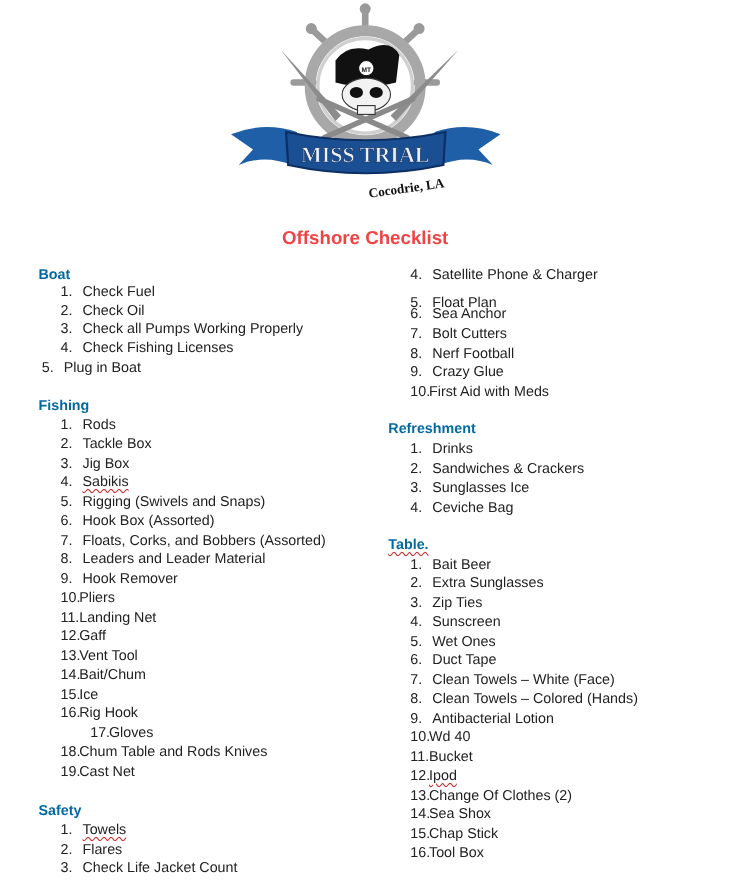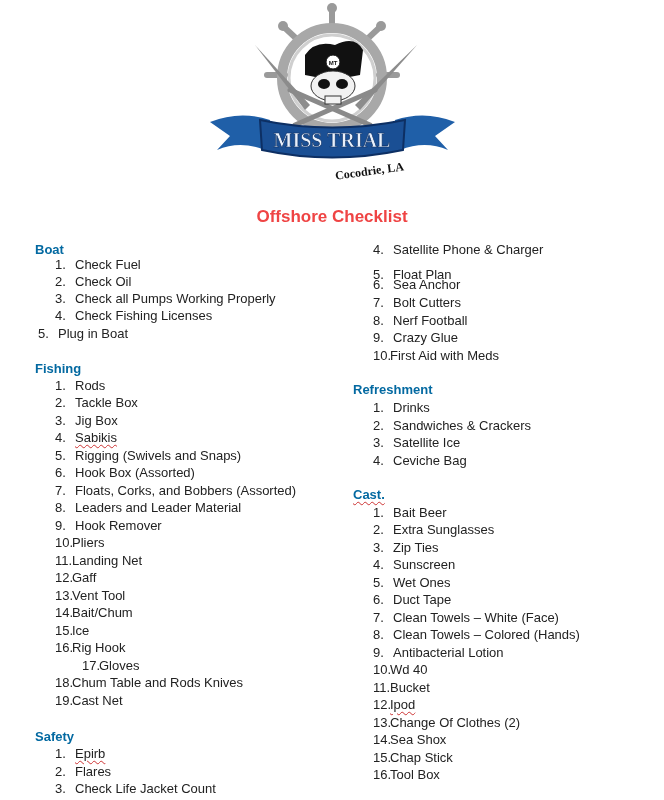--- a/index.html
+++ b/index.html
@@ -82,39 +82,39 @@
 <div class="item" style="left:55px; top:569px;"><span class="num wide">12.</span><span>Gaff</span></div>
 <div class="item" style="left:55px; top:587px;"><span class="num wide">13.</span><span>Vent Tool</span></div>
 <div class="item" style="left:55px; top:604px;"><span class="num wide">14.</span><span>Bait/Chum</span></div>
 <div class="item" style="left:55px; top:622px;"><span class="num wide">15.</span><span>Ice</span></div>
 <div class="item" style="left:55px; top:639px;"><span class="num wide">16.</span><span>Rig Hook</span></div>
 <div class="item" style="left:55px; top:657px;margin-left:27px;"><span class="num wide">17.</span><span>Gloves</span></div>
 <div class="item" style="left:55px; top:674px;"><span class="num wide">18.</span><span>Chum Table and Rods Knives</span></div>
 <div class="item" style="left:55px; top:692px;"><span class="num wide">19.</span><span>Cast Net</span></div>
 
 <div class="section-head" style="left:35px; top:729px;">Safety</div>
-<div class="item" style="left:55px; top:745px;"><span class="num">1.</span><span class="spell">Epirb</span></div>
+<div class="item" style="left:55px; top:745px;"><span class="num">1.</span><span class="spell">Towels</span></div>
 <div class="item" style="left:55px; top:763px;"><span class="num">2.</span><span>Flares</span></div>
 <div class="item" style="left:55px; top:780px;"><span class="num">3.</span><span>Check Life Jacket Count</span></div>
 
 <div class="item" style="left:373px; top:241px;"><span class="num">4.</span><span>Satellite Phone &amp; Charger</span></div>
 <div class="item" style="left:373px; top:266px;"><span class="num">5.</span><span>Float Plan</span></div>
 <div class="item" style="left:373px; top:276px;"><span class="num">6.</span><span>Sea Anchor</span></div>
 <div class="item" style="left:373px; top:294px;"><span class="num">7.</span><span>Bolt Cutters</span></div>
 <div class="item" style="left:373px; top:312px;"><span class="num">8.</span><span>Nerf Football</span></div>
 <div class="item" style="left:373px; top:329px;"><span class="num">9.</span><span>Crazy Glue</span></div>
 <div class="item" style="left:373px; top:347px;"><span class="num wide">10.</span><span>First Aid with Meds</span></div>
 
 <div class="section-head" style="left:353px; top:382px;">Refreshment</div>
 <div class="item" style="left:373px; top:399px;"><span class="num">1.</span><span>Drinks</span></div>
 <div class="item" style="left:373px; top:417px;"><span class="num">2.</span><span>Sandwiches &amp; Crackers</span></div>
-<div class="item" style="left:373px; top:434px;"><span class="num">3.</span><span>Satellite Ice</span></div>
+<div class="item" style="left:373px; top:434px;"><span class="num">3.</span><span>Sunglasses Ice</span></div>
 <div class="item" style="left:373px; top:452px;"><span class="num">4.</span><span>Ceviche Bag</span></div>
 
-<div class="section-head misc-head" style="left:353px; top:487px;">Cast.</div>
+<div class="section-head misc-head" style="left:353px; top:487px;">Table.</div>
 <div class="item" style="left:373px; top:504px;"><span class="num">1.</span><span>Bait Beer</span></div>
 <div class="item" style="left:373px; top:521px;"><span class="num">2.</span><span>Extra Sunglasses</span></div>
 <div class="item" style="left:373px; top:539px;"><span class="num">3.</span><span>Zip Ties</span></div>
 <div class="item" style="left:373px; top:556px;"><span class="num">4.</span><span>Sunscreen</span></div>
 <div class="item" style="left:373px; top:574px;"><span class="num">5.</span><span>Wet Ones</span></div>
 <div class="item" style="left:373px; top:591px;"><span class="num">6.</span><span>Duct Tape</span></div>
 <div class="item" style="left:373px; top:609px;"><span class="num">7.</span><span>Clean Towels – White  (Face)</span></div>
 <div class="item" style="left:373px; top:626px;"><span class="num">8.</span><span>Clean Towels – Colored  (Hands)</span></div>
 <div class="item" style="left:373px; top:644px;"><span class="num">9.</span><span>Antibacterial Lotion</span></div>
 <div class="item" style="left:373px; top:661px;"><span class="num wide">10.</span><span>Wd 40</span></div>

